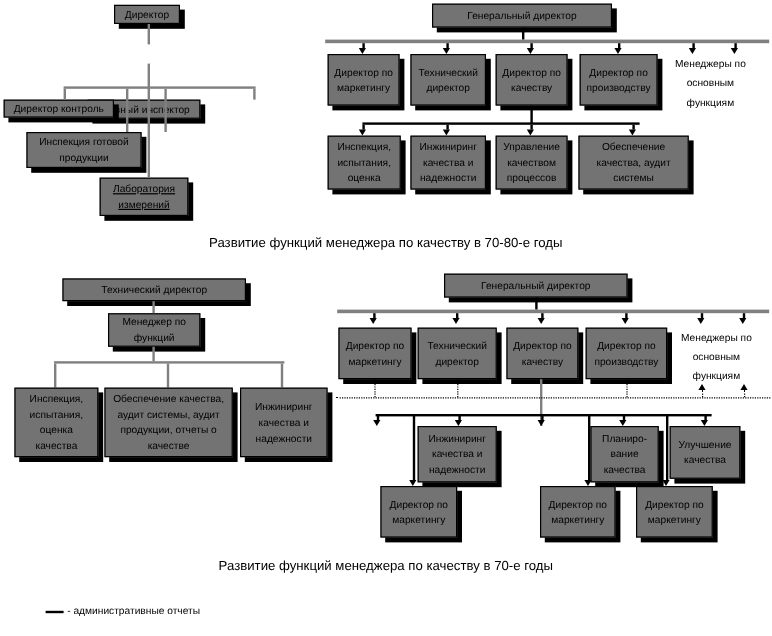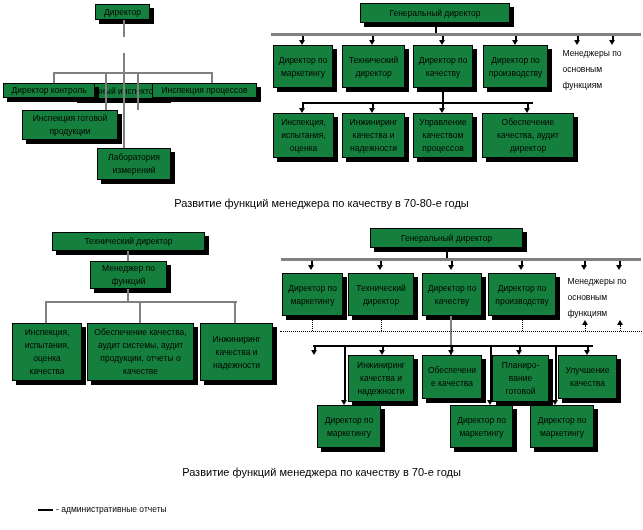--- a/index.html
+++ b/index.html
@@ -1,30 +1,30 @@
 <!DOCTYPE html>
 <html><head>
 <meta charset="utf-8">
 <style>
   html,body{margin:0;padding:0;background:#fff;}
   #canvas{
     position:relative;width:643px;height:530px;background:#fff;overflow:hidden;
     font-family:"Liberation Sans","DejaVu Sans",sans-serif;color:#000;
   }
   .node{
-    position:absolute;background:#15803d;border:1.5px solid #000;
+    position:absolute;background:#737373;border:1.5px solid #000;
     box-shadow:4px 4px 0 0 #000;box-sizing:border-box;
     display:flex;align-items:center;justify-content:center;
     text-align:center;white-space:pre-line;
     font-size:8.5px;line-height:13px;
   }
   .node.top{align-items:flex-start;padding-top:3px;}
   .plain{
     position:absolute;box-sizing:border-box;display:flex;align-items:center;justify-content:center;
-    white-space:pre-line;font-size:8.5px;line-height:16px;
+    text-align:center;white-space:pre-line;font-size:8.5px;line-height:16px;
   }
   .ln{position:absolute;background:#808080;}
   .lnb{position:absolute;background:#000;}
   .dot-h{position:absolute;border-top:1px dotted #000;height:0;}
   .dot-v{position:absolute;border-left:1px dotted #000;width:0;}
   .arrow-d{position:absolute;width:1.5px;background:#000;}
   .arrow-d::after{
     content:"";position:absolute;bottom:-5px;left:-3px;width:0;height:0;
     border-left:3.5px solid transparent;border-right:3.5px solid transparent;border-top:5px solid #000;
   }
@@ -37,24 +37,23 @@
   .legend-text{position:absolute;font-size:8.5px;white-space:pre;}
 </style>
 </head>
 <body>
 
 <div id="canvas">
 
   <div class="node" style="left:95px;top:4px;width:55px;height:16px;">Директор</div>
   <div class="node" style="left:73px;top:37px;width:94px;height:16px;margin-top:46px;">Главный инспектор</div>
   <div class="node" style="left:3px;top:83px;width:92px;height:15px;">Директор контроль</div>
-  <div class="node" style="left:152px;top:83px;width:105px;height:15px;">Инспекция процессов</div>
   <div class="node" style="left:22px;top:110px;width:96px;height:30px;">Инспекция готовой
 продукции</div>
-  <div class="node" style="left:97px;top:148px;width:74px;height:32px;">Лаборатория
+  <div class="node" style="left:83px;top:148px;width:74px;height:32px;text-decoration:underline;">Лаборатория
 измерений</div>
 
   <div class="ln" style="left:123px;top:20px;width:2px;height:17px;"></div>
   <div class="ln" style="left:123px;top:53px;width:2px;height:95px;"></div>
   <div class="ln" style="left:53px;top:72px;width:160px;height:2px;"></div>
   <div class="ln" style="left:53px;top:74px;width:2px;height:9px;"></div>
   <div class="ln" style="left:105px;top:74px;width:2px;height:36px;"></div>
   <div class="ln" style="left:137px;top:74px;width:2px;height:36px;"></div>
   <div class="ln" style="left:211px;top:74px;width:2px;height:9px;"></div>
 
@@ -94,21 +93,21 @@
 испытания,
 оценка</div>
   <div class="node" style="left:342px;top:113px;width:63px;height:45px;">Инжиниринг
 качества и
 надежности</div>
   <div class="node" style="left:413px;top:113px;width:60px;height:45px;text-align:center;">Управление
 качеством
 процессов</div>
   <div class="node" style="left:482px;top:113px;width:92px;height:45px;">Обеспечение
 качества, аудит
-директор</div>
+системы</div>
 
   <div class="caption" style="top:197px;">Развитие функций менеджера по качеству в 70-80-е годы</div>
 
   <div class="node" style="left:52px;top:232px;width:153px;height:19px;">Технический директор</div>
   <div class="node" style="left:90px;top:261px;width:77px;height:28px;">Менеджер по
 функций</div>
 
   <div class="ln" style="left:127px;top:251px;width:2px;height:10px;"></div>
   <div class="ln" style="left:127px;top:289px;width:2px;height:12px;"></div>
   <div class="ln" style="left:45px;top:301px;width:192px;height:2px;"></div>
@@ -164,25 +163,23 @@
   <div class="lnb" style="left:313px;top:345px;width:280px;height:1.5px;"></div>
   <div class="arrow-d" style="left:314px;top:346px;height:4px;"></div>
   <div class="arrow-d" style="left:382px;top:346px;height:4px;"></div>
   <div class="arrow-d" style="left:451px;top:346px;height:4px;"></div>
   <div class="arrow-d" style="left:519px;top:346px;height:4px;"></div>
   <div class="arrow-d" style="left:587px;top:346px;height:4px;"></div>
 
   <div class="node" style="left:348px;top:355px;width:66px;height:47px;">Инжиниринг
 качества и
 надежности</div>
-  <div class="node" style="left:422px;top:355px;width:60px;height:44px;">Обеспечени
-е качества</div>
   <div class="node" style="left:492px;top:355px;width:57px;height:47px;">Планиро-
 вание
-готовой</div>
+качества</div>
   <div class="node" style="left:558px;top:355px;width:59px;height:44px;">Улучшение
 качества</div>
 
   <div class="arrow-d" style="left:344px;top:346px;height:54px;"></div>
   <div class="arrow-d" style="left:490px;top:346px;height:54px;"></div>
   <div class="arrow-d" style="left:555px;top:346px;height:54px;"></div>
 
   <div class="node" style="left:317px;top:405px;width:64px;height:43px;">Директор по
 маркетингу</div>
   <div class="node" style="left:450px;top:405px;width:63px;height:43px;">Директор по

